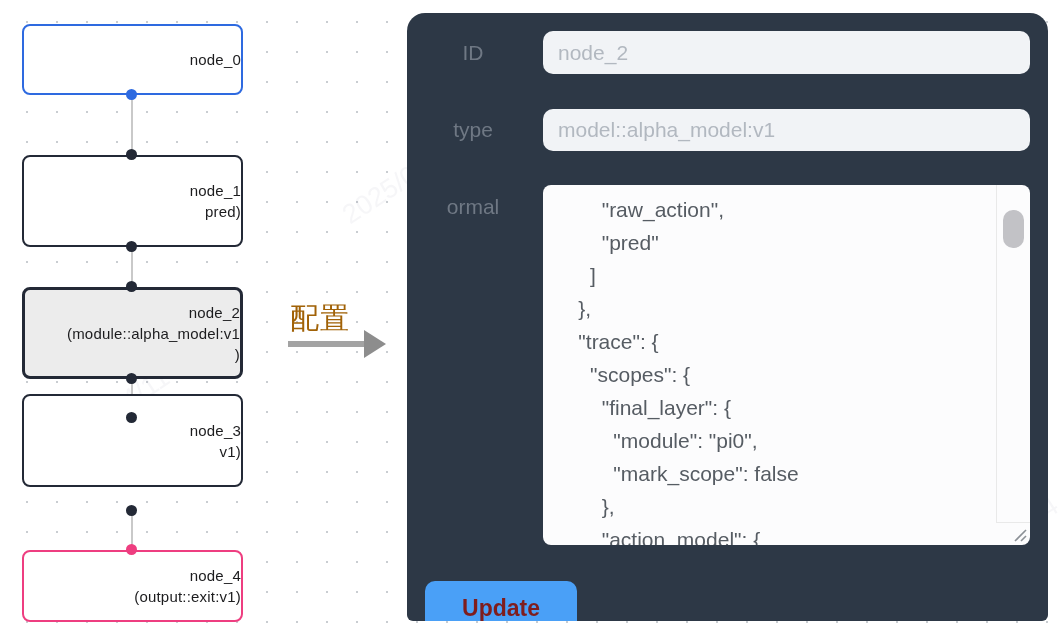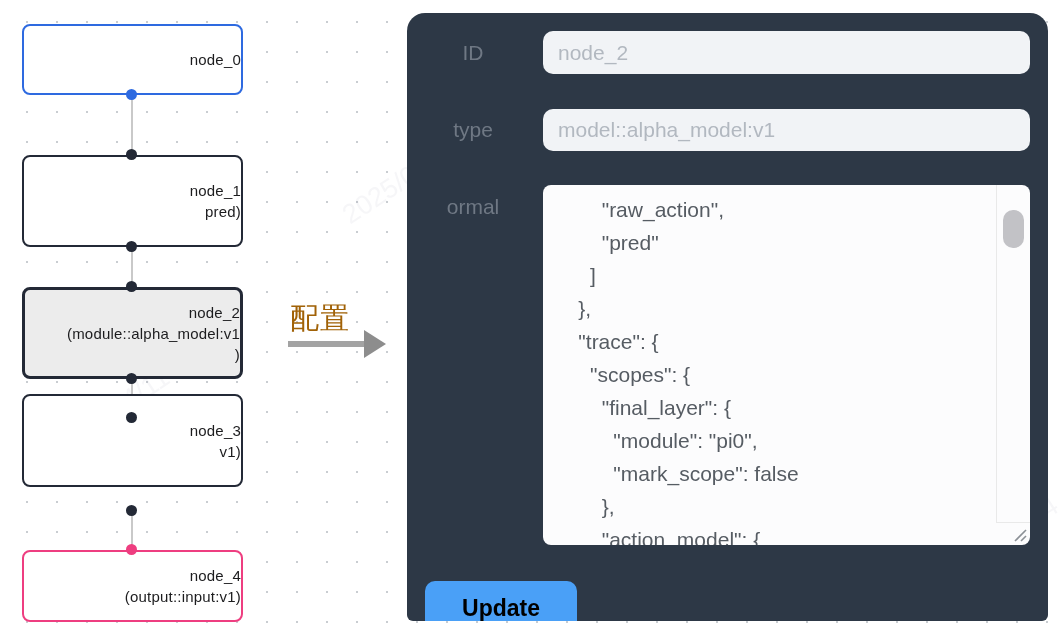--- a/index.html
+++ b/index.html
@@ -86,21 +86,21 @@
     overflow: hidden;
   }
   .scroll-sep    { position: absolute; right: 33px; top: 0; bottom: 22px; width: 1px; background: #e9e9e9; }
   .scroll-thumb  { position: absolute; right: 6px; top: 25px; width: 21px; height: 38px; border-radius: 10px; background: #c2c2c6; }
   .corner-line   { position: absolute; right: 0; bottom: 22px; width: 34px; height: 1px; background: #e9e9e9; }
   .resize-handle { position: absolute; right: 3px; bottom: 3px; width: 16px; height: 16px; }
 
   .update-btn {
     position: absolute; left: 18px; top: 568px; width: 152px; height: 54px;
     background: #4aa0f7; border: none; border-radius: 10px;
-    color: #000000; font-family: inherit; font-size: 23px; font-weight: 700;
+    color: #7f1d1d; font-family: inherit; font-size: 23px; font-weight: 700;
     line-height: 44px; text-align: center; cursor: pointer;
   }
 
   
   .wm {
     position: absolute; font-size: 27px; color: rgba(90,100,120,0.055);
     transform: rotate(-33deg); white-space: nowrap; pointer-events: none;
     font-weight: 500;
   }
 </style>
@@ -131,21 +131,21 @@
     <div>node_2</div>
     <div>(module::alpha_model:v1</div>
     <div>)</div>
   </div>
   <div class="node node-3">
     <div>node_3</div>
     <div>v1)</div>
   </div>
   <div class="node node--output node-4">
     <div>node_4</div>
-    <div>(output::input:v1)</div>
+    <div>(output::exit:v1)</div>
   </div>
 
   <div class="port port--blue port-0"></div>
   <div class="port port-1"></div>
   <div class="port port-2"></div>
   <div class="port port-3"></div>
   <div class="port port-4"></div>
   <div class="port port-5"></div>
   <div class="port port-6"></div>
   <div class="port port--pink port-7"></div>

